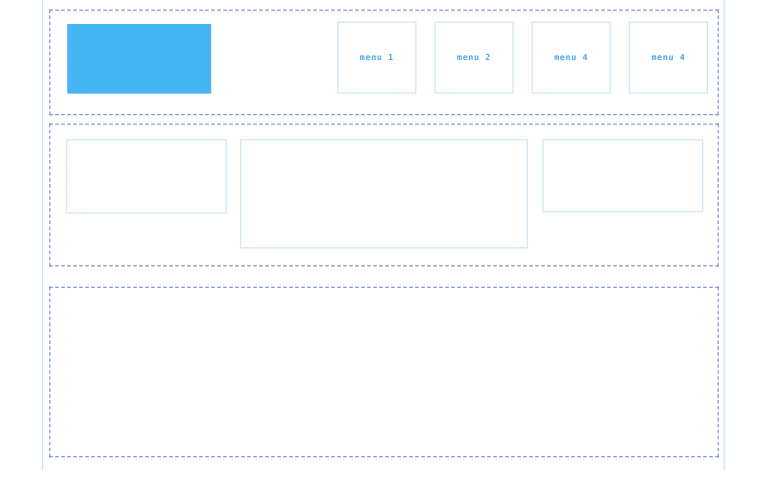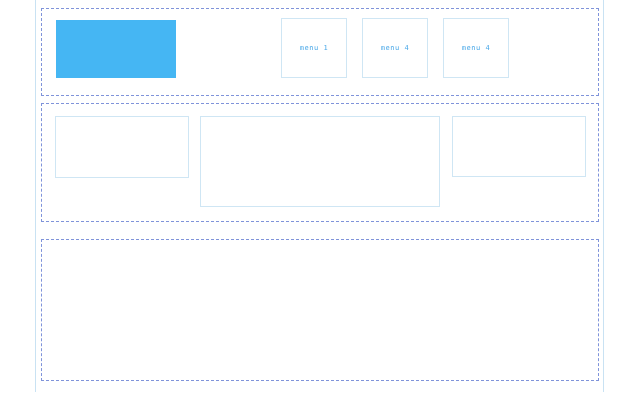--- a/index.html
+++ b/index.html
@@ -40,20 +40,21 @@
     border: 1px dashed #7f93da;
     box-sizing: border-box;
     background: #ffffff;
   }
 
   .section-header {
     left: 41px;
     top: 8px;
     width: 558px;
     height: 88px;
+    font-weight: bold;
   }
 
   .section-content {
     left: 41px;
     top: 103px;
     width: 558px;
     height: 119px;
   }
 
   .section-footer {
@@ -139,20 +140,23 @@
   <div class="section section-header">
 
     <div class="logo-block"></div>
 
     <div class="menu-bar">
 
       <div class="menu-item">
         <span class="menu-label">menu 1</span>
       </div>
 
+      <div class="menu-item">
+        <span class="menu-label">menu 2</span>
+      </div>
 
       <div class="menu-item">
         <span class="menu-label">menu 4</span>
       </div>
 
       <div class="menu-item">
         <span class="menu-label">menu 4</span>
       </div>
 
     </div>

